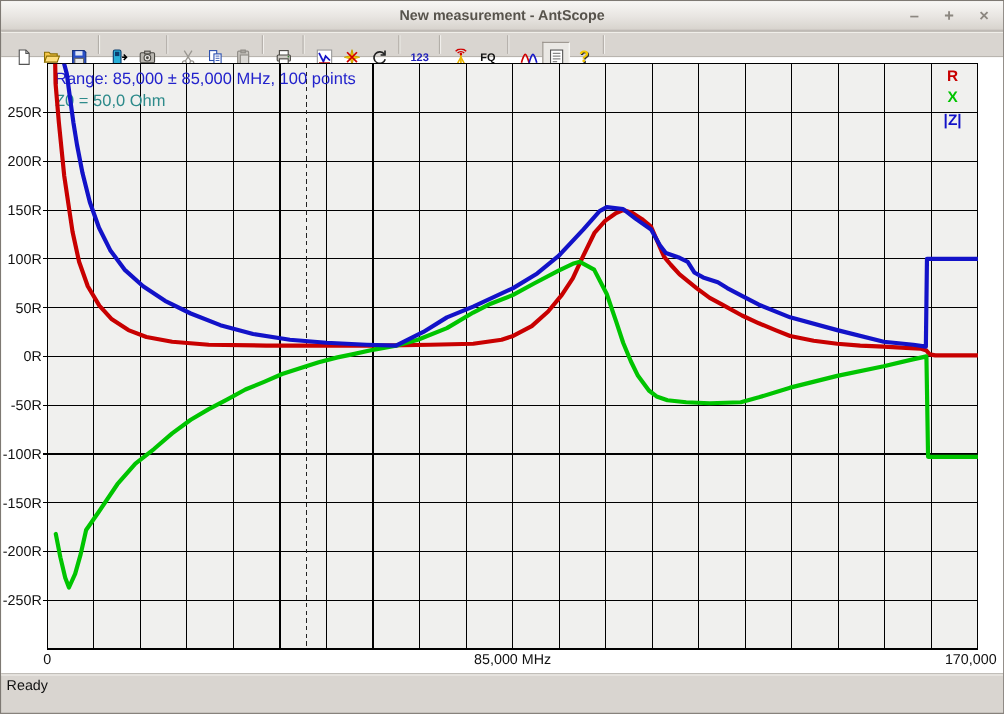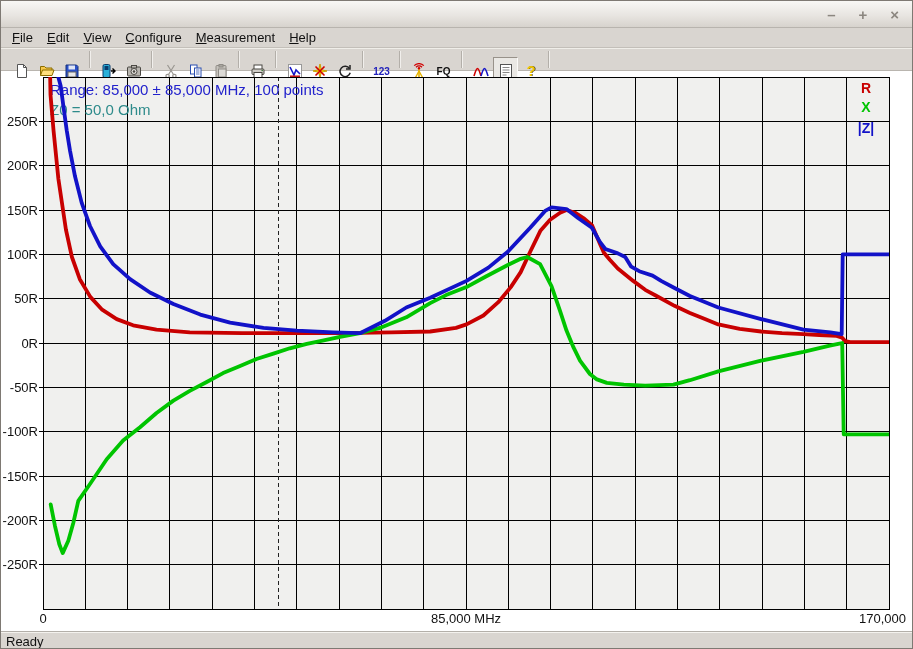--- a/index.html
+++ b/index.html
@@ -17,34 +17,27 @@
   .tsep{width:0;height:17px;border-left:1px solid #b3afa9;border-right:1px solid #f1efec;margin:0 5px;}
   .ttext{font-weight:bold;font-size:10px;}
   .chart-wrap{height:560px;background:#ffffff;}
   .statusbar{height:31px;box-shadow:inset 0 1px 0 #b3afa9, inset 0 2px 0 #f4f2ee;font-size:13px;color:#111;padding:3px 0 0 5px;box-sizing:border-box;}
 </style>
 </head>
 <body>
 
 <div class="window">
   <div class="titlebar">
+    <div class="title">New measurement - AntScope</div>
     <div class="winbtns">
       <span class="winbtn">–</span>
       <span class="winbtn">+</span>
       <span class="winbtn">×</span>
     </div>
   </div>
-  <div class="menubar" id="menubar">
-      <span class="menu-item"><u>F</u>ile</span>
-      <span class="menu-item"><u>E</u>dit</span>
-      <span class="menu-item"><u>V</u>iew</span>
-      <span class="menu-item"><u>C</u>onfigure</span>
-      <span class="menu-item"><u>M</u>easurement</span>
-      <span class="menu-item"><u>H</u>elp</span>
-    </div>
   <div class="toolbar" id="toolbar">
       <div class="tbtn">
         <svg width="16" height="16" viewBox="0 0 16 16">
           <path d="M3.5 1.5 h6 l3 3 v10 h-9 z" fill="#fff" stroke="#555"></path>
           <path d="M9.5 1.5 v3 h3" fill="none" stroke="#555"></path>
         </svg>
       </div>
       <div class="tbtn">
         <svg width="16" height="16" viewBox="0 0 16 16">
           <path d="M1.5 12.5 V3.5 h4 l1.5 1.5 h6 v2.5" fill="#f7c84b" stroke="#8a6d00"></path>

